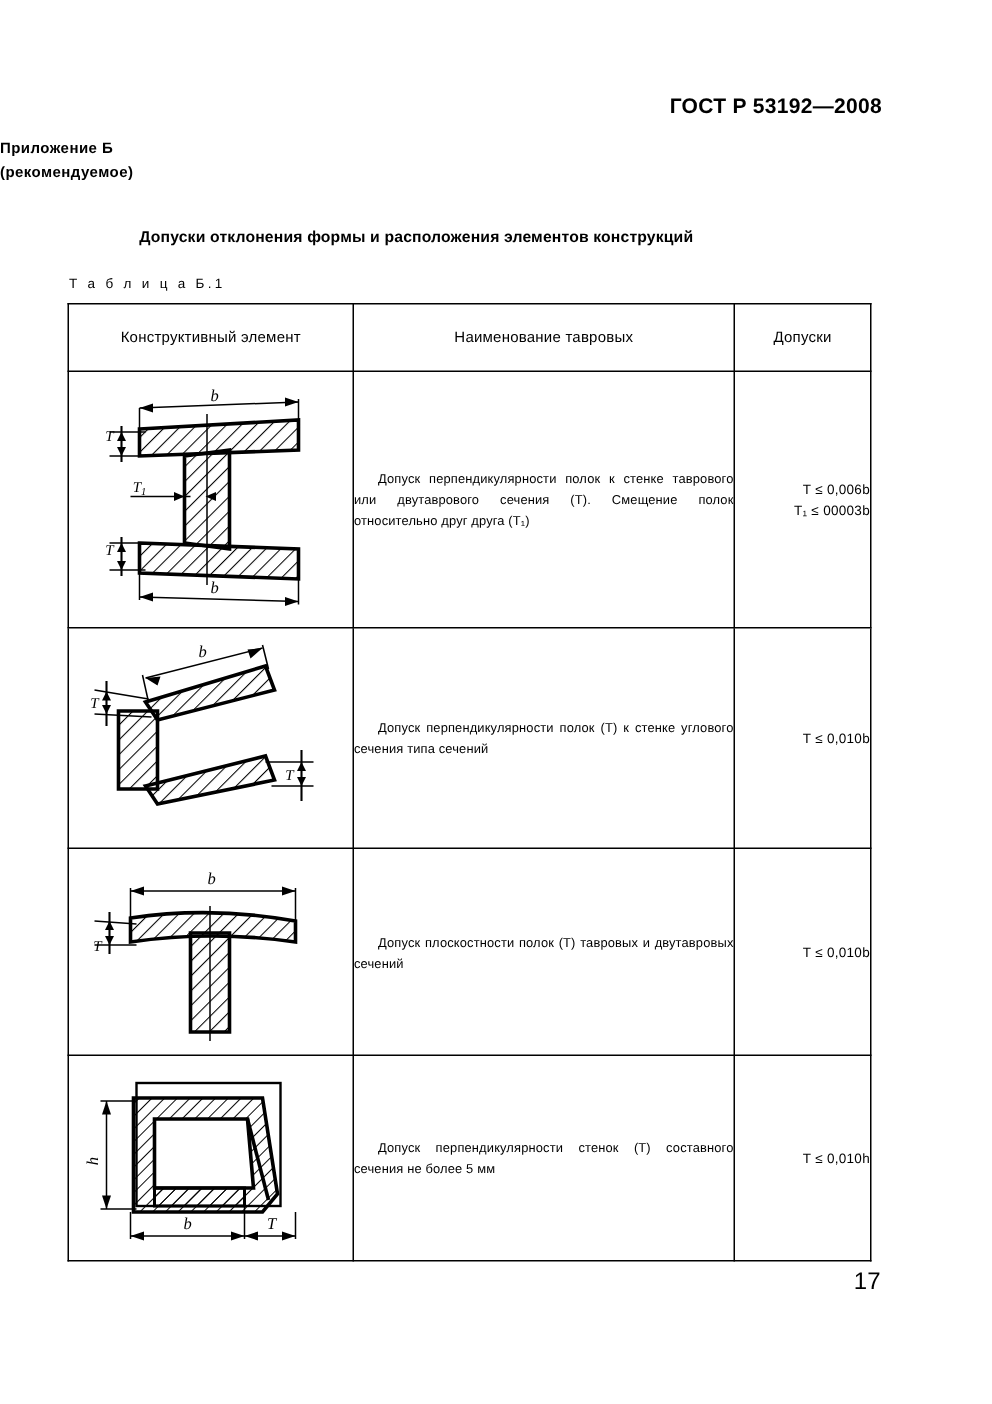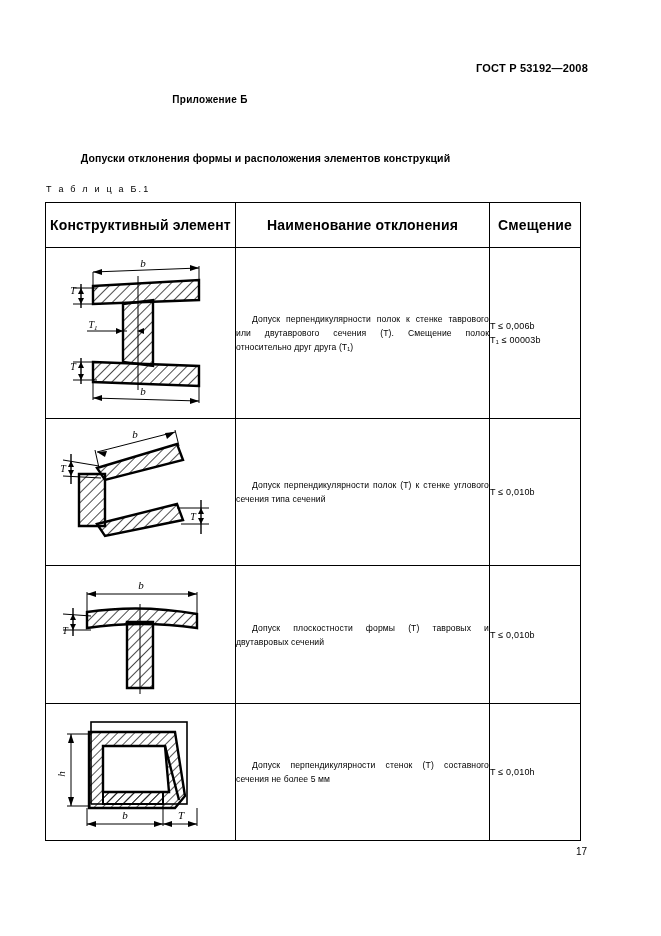--- a/index.html
+++ b/index.html
@@ -9,30 +9,30 @@
     font-family:"Liberation Sans", sans-serif;
     color:#000;
     position:relative;
     overflow:hidden;
   }
   .page{position:absolute;inset:0;}
 
   
   .std-no{
     position:absolute;top:62px;right:73px;
-    font-size:11px;font-weight:bold;letter-spacing:.2px;
+    font-size:14px;font-weight:bold;letter-spacing:.2px;
   }
   .appendix{
     position:absolute;top:92px;left:0;width:420px;
-    text-align:center;font-size:10px;font-weight:bold;line-height:16px;
+    text-align:left;font-size:10px;font-weight:bold;line-height:16px;
   }
   .appendix div{letter-spacing:.3px;}
 
   .doc-title{
-    position:absolute;top:152px;left:0;width:531px;
+    position:absolute;top:152px;left:12px;width:531px;
     text-align:center;font-size:10.5px;font-weight:bold;letter-spacing:.1px;
   }
   .table-label{
     position:absolute;top:184px;left:46px;
     font-size:9px;letter-spacing:2.2px;text-align:center;
   }
 
   
   .tbl{
     position:absolute;left:45px;top:202px;
@@ -40,76 +40,77 @@
     border-collapse:collapse;
     table-layout:fixed;
   }
   .tbl td,.tbl th{
     border:1px solid #000;
     padding:0;
     vertical-align:middle;
   }
   .tbl th{
     height:44px;
-    font-size:14px;font-weight:bold;
+    font-size:10px;font-weight:normal;
     letter-spacing:.15px;
   }
   .col-elem{width:190px;}
   .col-param{width:254px;}
   .col-val{width:91px;}
 
   .cell-fig{height:170px;text-align:center;}
   .cell-param{
     font-size:8.6px;line-height:14px;
     padding:0 12px 0 14px;
     text-align:justify;
     letter-spacing:.1px;
   }
   .cell-param p{margin:0;text-indent:16px;}
   .cell-val{
-    text-align:left;font-size:9px;line-height:14px;
+    text-align:right;font-size:9px;line-height:14px;
     letter-spacing:.2px;
   }
 
   .figwrap{display:flex;align-items:center;justify-content:center;height:100%;}
 
   .page-no{
     position:absolute;top:846px;right:74px;
-    font-size:10px;
+    font-size:16px;
     margin-left:12px;
   }
 
   .dim{font-family:"Liberation Serif",serif;font-style:italic;}
 </style>
 </head>
 <body>
 
 <div class="page">
 
   <div class="std-no">ГОСТ Р 53192—2008</div>
 
   <div class="appendix">
     <div>Приложение Б</div>
+    <div>(рекомендуемое)</div>
   </div>
 
   <div class="doc-title">Допуски отклонения формы и расположения элементов конструкций</div>
 
   <div class="table-label">Т а б л и ц а  Б.1</div>
 
   <table class="tbl">
     <colgroup>
       <col class="col-elem">
         <col class="col-param">
         <col class="col-val">
     </colgroup>
     <thead>
       <tr>
         <th>Конструктивный элемент</th>
-        <th>Наименование отклонения</th>
-        <th>Смещение</th>
+        <th>Наименование тавровых</th>
+        <th>Допуски</th>
       </tr>
     </thead>
     <tbody>
 
       <tr>
         <td class="cell-fig">
           <div class="figwrap">
             <svg width="168" height="150" viewBox="0 0 168 150">
               <defs>
                 <pattern id="h1" width="7" height="7" patternTransform="rotate(45)" patternUnits="userSpaceOnUse">
@@ -243,21 +244,21 @@
               <line x1="6" y1="42" x2="34" y2="44" stroke="#000" stroke-width="1"></line>
               <line x1="6" y1="58" x2="34" y2="58" stroke="#000" stroke-width="1"></line>
               <line x1="16" y1="36" x2="16" y2="64" stroke="#000" stroke-width="1.4"></line>
               <path d="M16,42 l-3,6 l6,0 Z" fill="#000"></path>
               <path d="M16,58 l-3,-6 l6,0 Z" fill="#000"></path>
               <text class="dim" x="8" y="62" font-size="10" text-anchor="middle">T</text>
             </svg>
           </div>
         </td>
         <td class="cell-param">
-          <p>Допуск плоскостности формы (T) тавровых и двутавровых сечений</p>
+          <p>Допуск плоскостности полок (T) тавровых и двутавровых сечений</p>
         </td>
         <td class="cell-val">
           <div>T ≤ 0,010b</div>
         </td>
       </tr>
 
       <tr>
         <td class="cell-fig" style="height:136px">
           <div class="figwrap">
             <svg width="168" height="128" viewBox="0 0 168 128">

